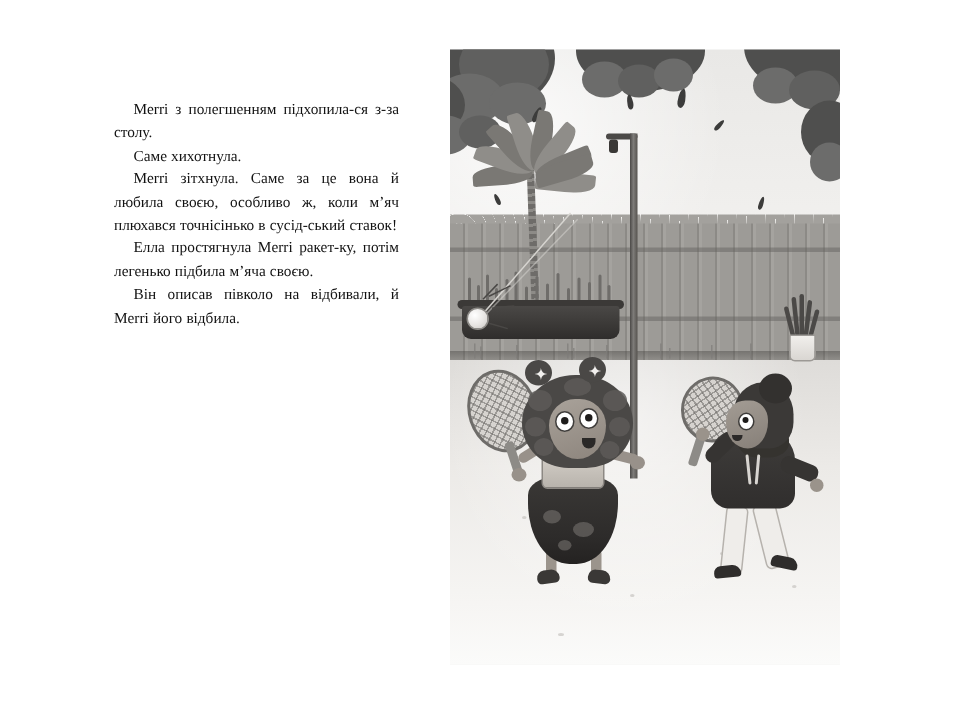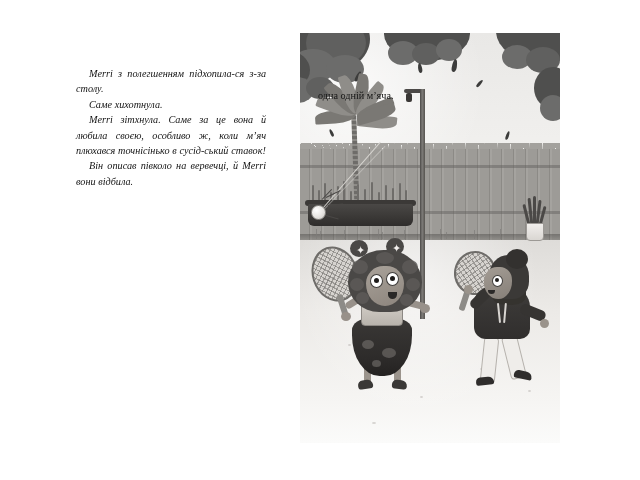--- a/index.html
+++ b/index.html
@@ -43,21 +43,20 @@
     margin: 0 0 0 0;
     font-family: "Liberation Serif", serif;
     font-size: 10.2px;
     line-height: 15.4px;
     color: #121212;
     text-align: justify;
     text-indent: 13px;
     -webkit-hyphens: manual;
     hyphens: manual;
     word-spacing: 0.2px;
-    font-style: italic;
   }
   .para.last-of-block {
     text-align: left;
   }
 
   #page-number-left {
     position: absolute;
     left: 76px;
     top: 399px;
     width: 190px;
@@ -545,21 +544,22 @@
 <body>
 
 <div id="spread">
 
   <div id="left-page">
 
     <div id="left-text-column">
       <p class="para">Мerri з полегшенням підхопила-ся з-за столу.</p>
       <p class="para last-of-block">Саме хихотнула.</p>
       <p class="para">Мerri зітхнула. Саме за це вона й любила своєю, особливо ж, коли м’яч плюхався точнісінько в сусід-ський ставок!</p>
-      <p class="para">Він описав півколо на вервечці, й Мerri вони відбила.</p>
+      <p class="para">Елла простягнула Мerri ракет-ку, потім легенько підбила м’яча своєю.</p>
+      <p class="para">Він описав півколо на відбивали, й Мerri його відбила.</p>
     </div>
 
   </div>
 
   <div id="right-page"></div>
 
   <div id="illustration">
 
     <div class="sky"></div>
 
@@ -774,16 +774,15 @@
       <div class="gb-bun"></div>
       <div class="gb-face"></div>
       <div class="gb-eye"></div>
       <div class="gb-pupil"></div>
       <div class="gb-mouth"></div>
     </div>
 
   </div>
 
   <div id="caption">
-    <p class="cap-line">одна одній м’яча.</p>
   </div>
 
 </div>
 
 </body></html>

